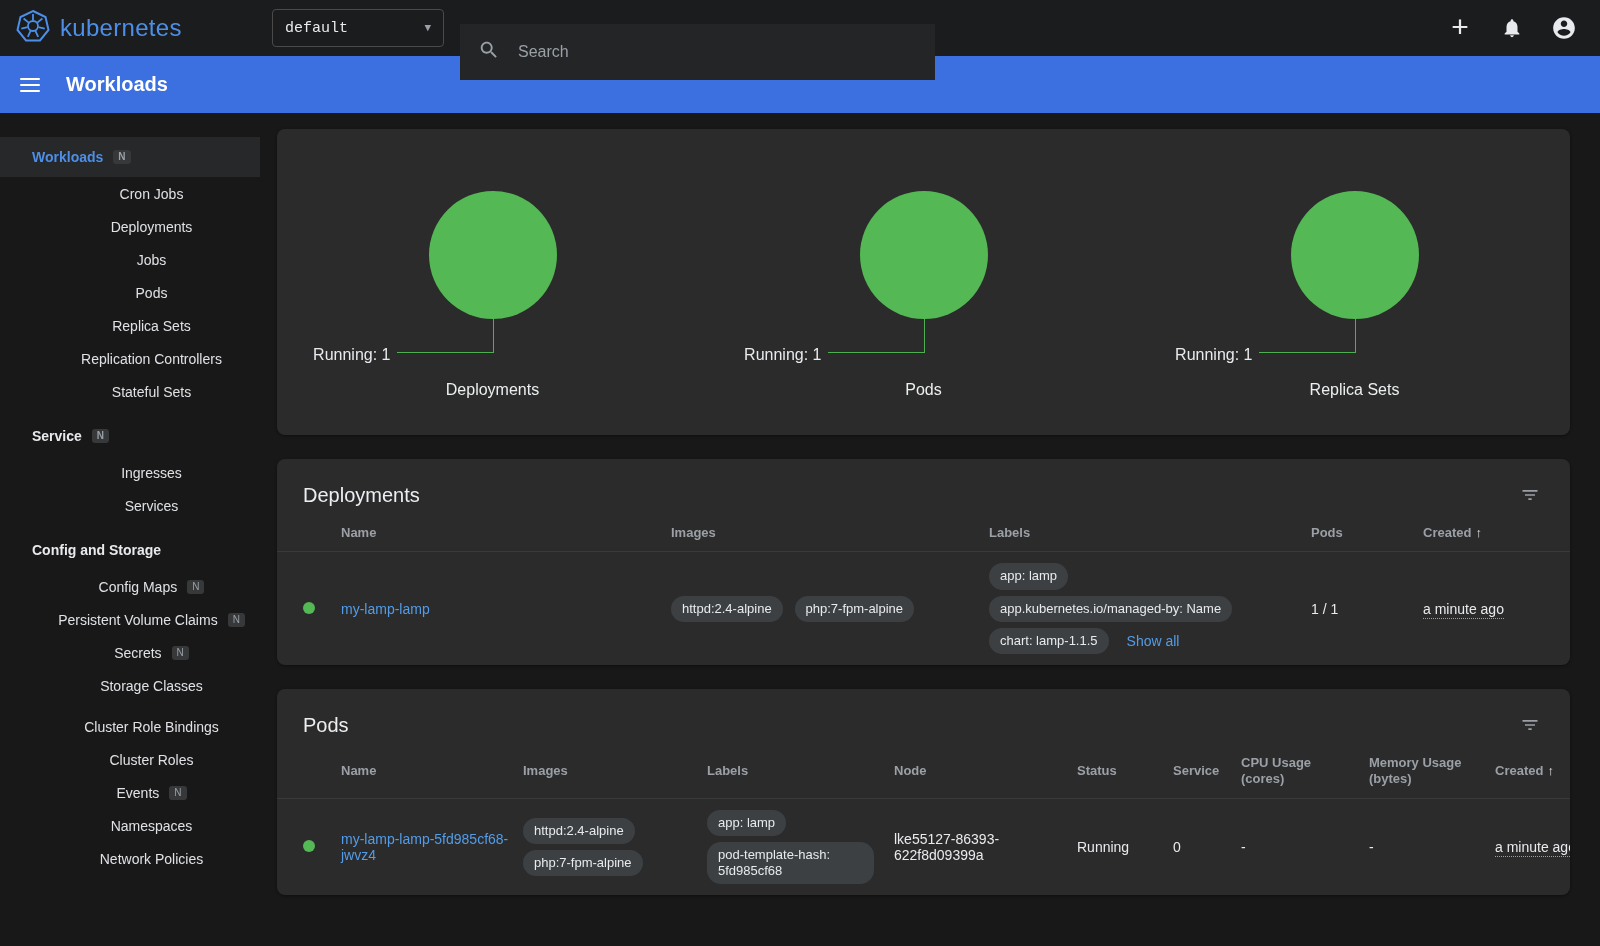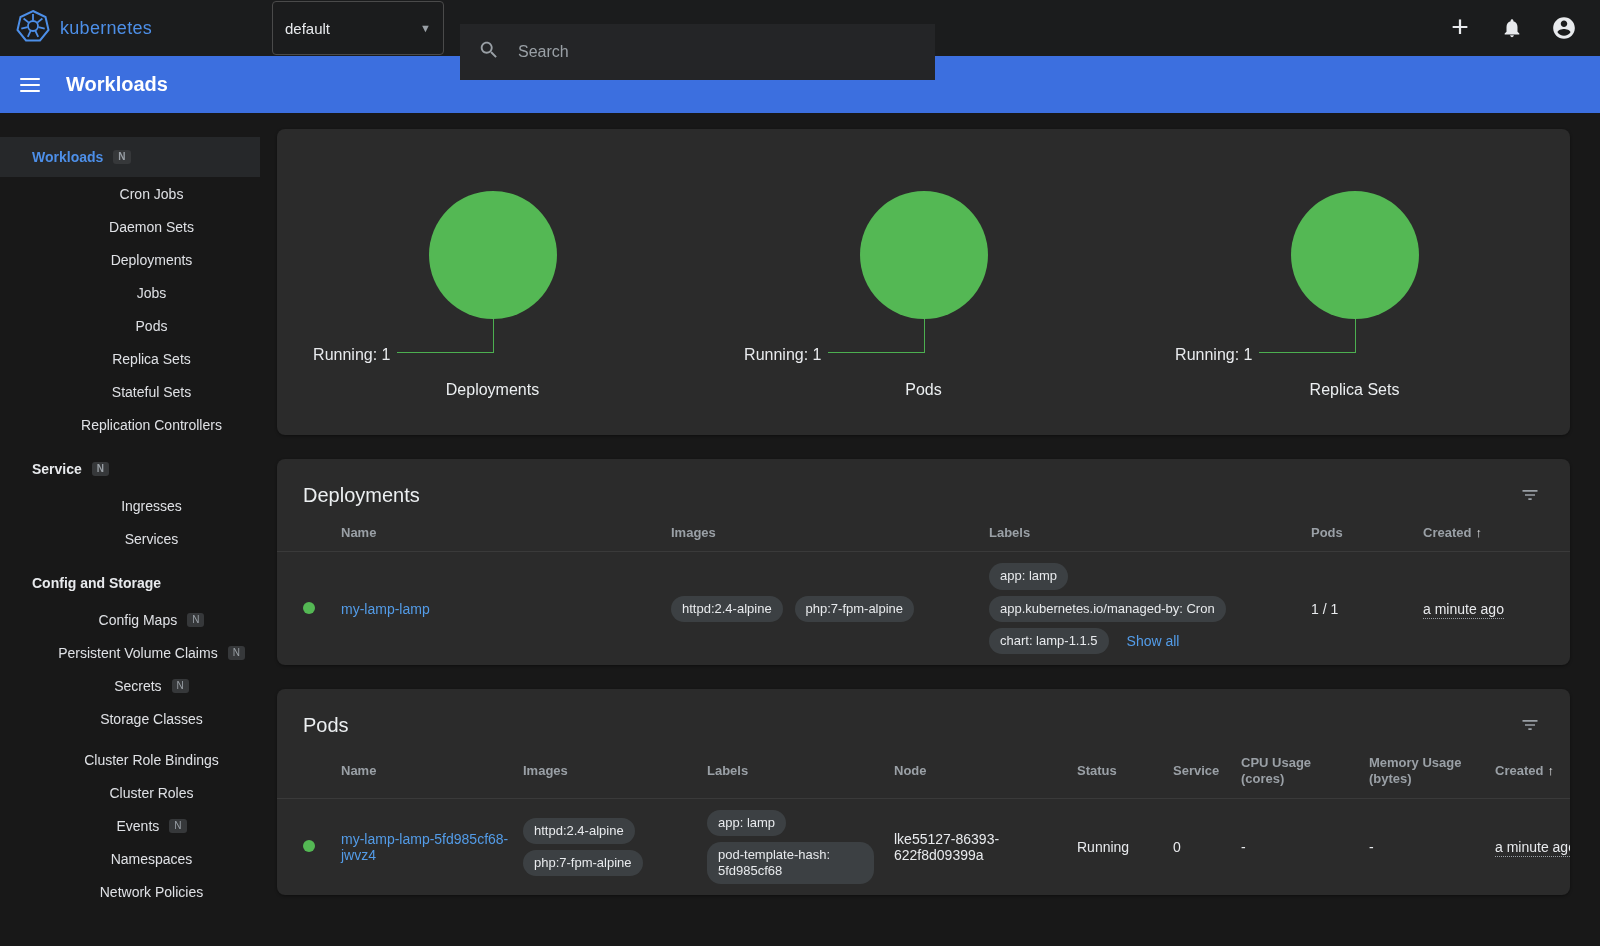--- a/index.html
+++ b/index.html
@@ -5,25 +5,25 @@
   * { box-sizing: border-box; margin: 0; padding: 0; }
   html, body {
     width: 1600px; height: 946px; overflow: hidden;
     background: #181818; color: #e8eaed;
     font-family: "Liberation Sans", sans-serif;
   }
 
   
   .topbar { height: 56px; background: #1b1c1d; display: flex; align-items: center; }
   .brand { display: flex; align-items: center; gap: 10px; padding: 0 16px; width: 256px; cursor: pointer; }
-  .brand-text { color: #4d8fe8; font-size: 18px; font-weight: 500; letter-spacing: .3px; }
+  .brand-text { color: #4d8fe8; font-size: 24px; font-weight: 500; letter-spacing: .3px; }
   .ns-select {
-    width: 172px; height: 54px; border: 1px solid #4a4a4a; border-radius: 4px;
+    width: 172px; height: 38px; border: 1px solid #4a4a4a; border-radius: 4px;
     display: flex; align-items: center; justify-content: space-between;
-    padding: 0 12px; font-size: 15px; margin-left: 16px; cursor: pointer;
+    padding: 0 12px; font-size: 15px; margin-left: 16px; cursor: pointer; font-family: Liberation Mono, monospace;
   }
   .caret { color: #9aa0a6; font-size: 11px; }
   .searchbar {
     margin-left: 16px; width: 475px; height: 56px; background: #242527;
     display: flex; align-items: center; padding: 0 18px; gap: 18px; margin-top: 48px;
   }
   .searchbar input { background: transparent; border: none; outline: none; color: #e8eaed; font-size: 16px; width: 100%; }
   .searchbar input::placeholder { color: #9aa0a6; }
   .topbar-actions { margin-left: auto; display: flex; align-items: center; gap: 12px; padding-right: 16px; }
   .icon-btn { width: 40px; height: 40px; display: flex; align-items: center; justify-content: center; cursor: pointer; border-radius: 50%; }
@@ -148,39 +148,36 @@
 
     <div class="side-group">
       <div class="side-group-label active">
         <span>Workloads</span>
         <span class="n-badge">N</span>
       </div>
       <div class="side-item">
           <span>Cron Jobs</span>
         </div>
       <div class="side-item">
-          <span>Daemon Sets</span>
-        </div>
-      <div class="side-item">
           <span>Deployments</span>
         </div>
       <div class="side-item">
           <span>Jobs</span>
         </div>
       <div class="side-item">
           <span>Pods</span>
         </div>
       <div class="side-item">
           <span>Replica Sets</span>
         </div>
       <div class="side-item">
+          <span>Replication Controllers</span>
+        </div>
+      <div class="side-item">
           <span>Stateful Sets</span>
-        </div>
-      <div class="side-item">
-          <span>Replication Controllers</span>
         </div>
     </div>
 
     <div class="side-group">
       <div class="side-group-label">
         <span>Service</span>
         <span class="n-badge">N</span>
       </div>
       <div class="side-item">
           <span>Ingresses</span>
@@ -290,21 +287,21 @@
         <div class="td"><a class="res-link">my-lamp-lamp</a></div>
         <div class="td">
           <span class="chip">httpd:2.4-alpine</span>
           <span class="chip">php:7-fpm-alpine</span>
         </div>
         <div class="td">
           <div class="chip-line">
               <span class="chip">app: lamp</span>
             </div>
           <div class="chip-line">
-              <span class="chip">app.kubernetes.io/managed-by: Cron</span>
+              <span class="chip">app.kubernetes.io/managed-by: Name</span>
             </div>
           <div class="chip-line">
             <span class="chip">chart: lamp-1.1.5</span>
             <span class="show-all">Show all</span>
           </div>
         </div>
         <div class="td">1 / 1</div>
         <div class="td"><span class="ago">a minute ago</span></div>
       </div>
     </section>

